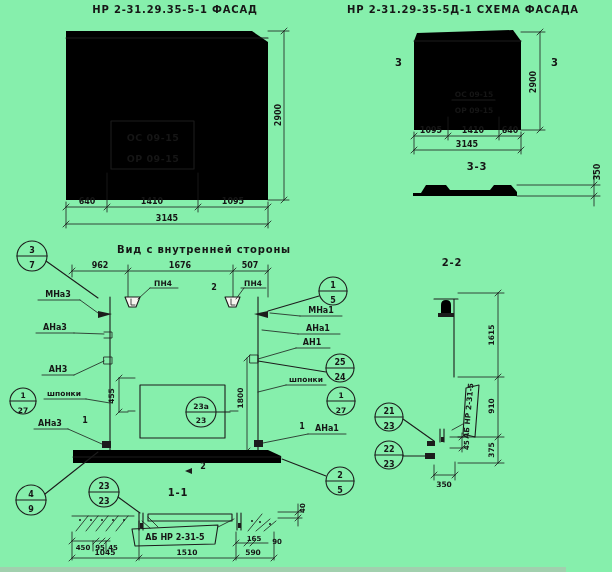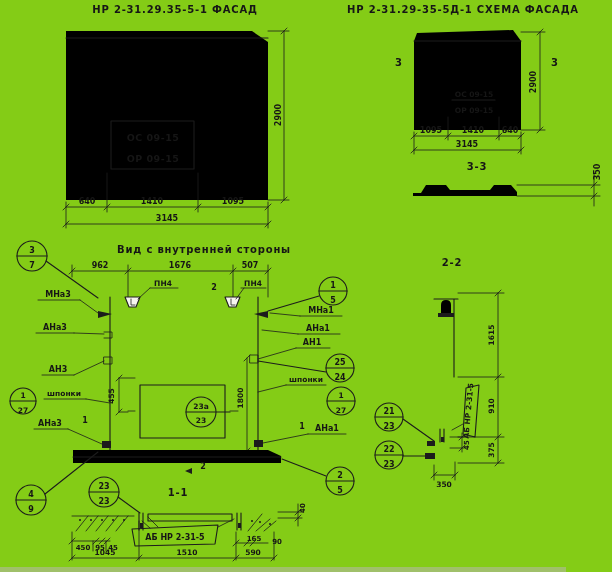--- a/index.html
+++ b/index.html
@@ -1,16 +1,16 @@
 <!DOCTYPE html>
 <html><head>
 <meta charset="utf-8">
 <style>
   html,body{margin:0;padding:0;background:#e8e7e2;}
-  .sheet{position:relative;width:612px;height:572px;background:#84cc16;overflow:hidden;
+  .sheet{position:relative;width:612px;height:572px;background:#86efac;overflow:hidden;
          font-family:"DejaVu Sans",sans-serif;}
   svg{position:absolute;left:0;top:0;}
   text{font-family:"DejaVu Sans",sans-serif;font-weight:bold;fill:#161616;text-anchor:middle;}
   .t10{font-size:10px;letter-spacing:.8px;}
   .t95{font-size:9.5px;letter-spacing:.5px;}
   .t8{font-size:8px;}
   .t75{font-size:7.5px;}
   .t7{font-size:7px;}
   .ln{stroke:#1c1c1c;stroke-width:1.1;fill:none;stroke-linecap:round;stroke-linejoin:round;}
   .thin{stroke-width:0.8;}

